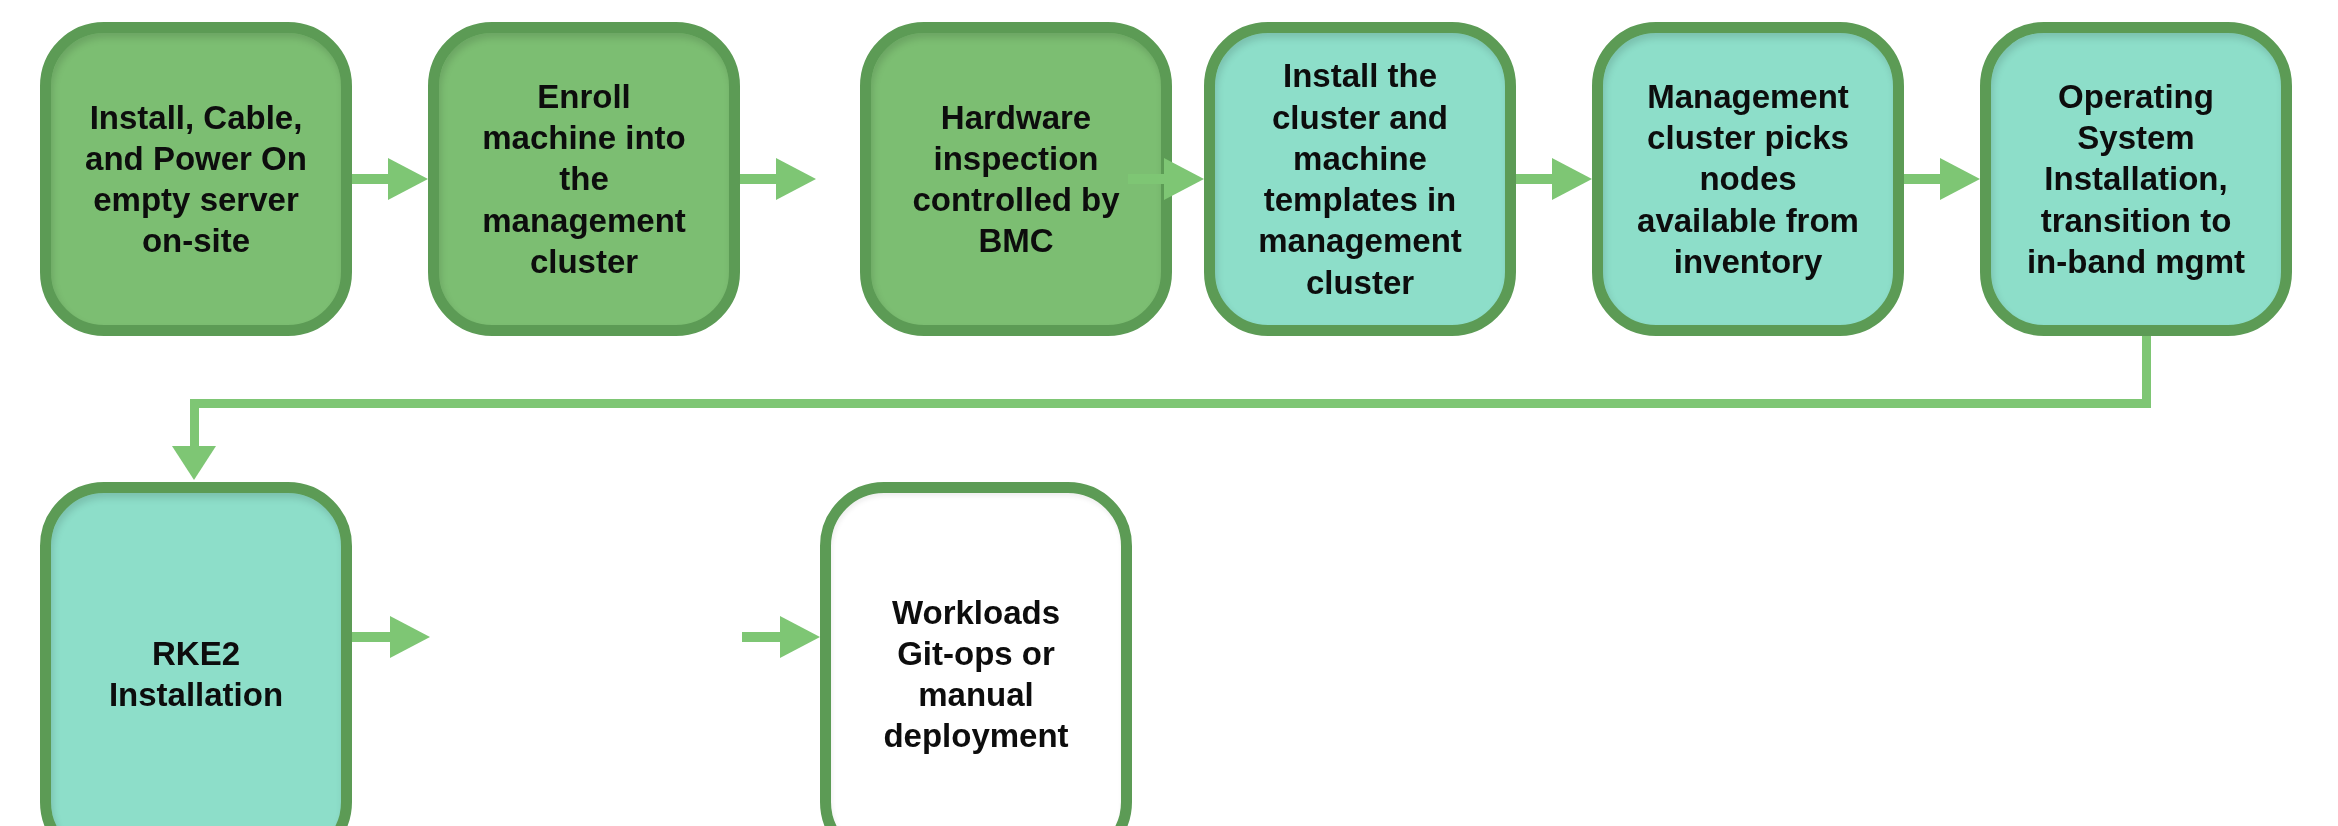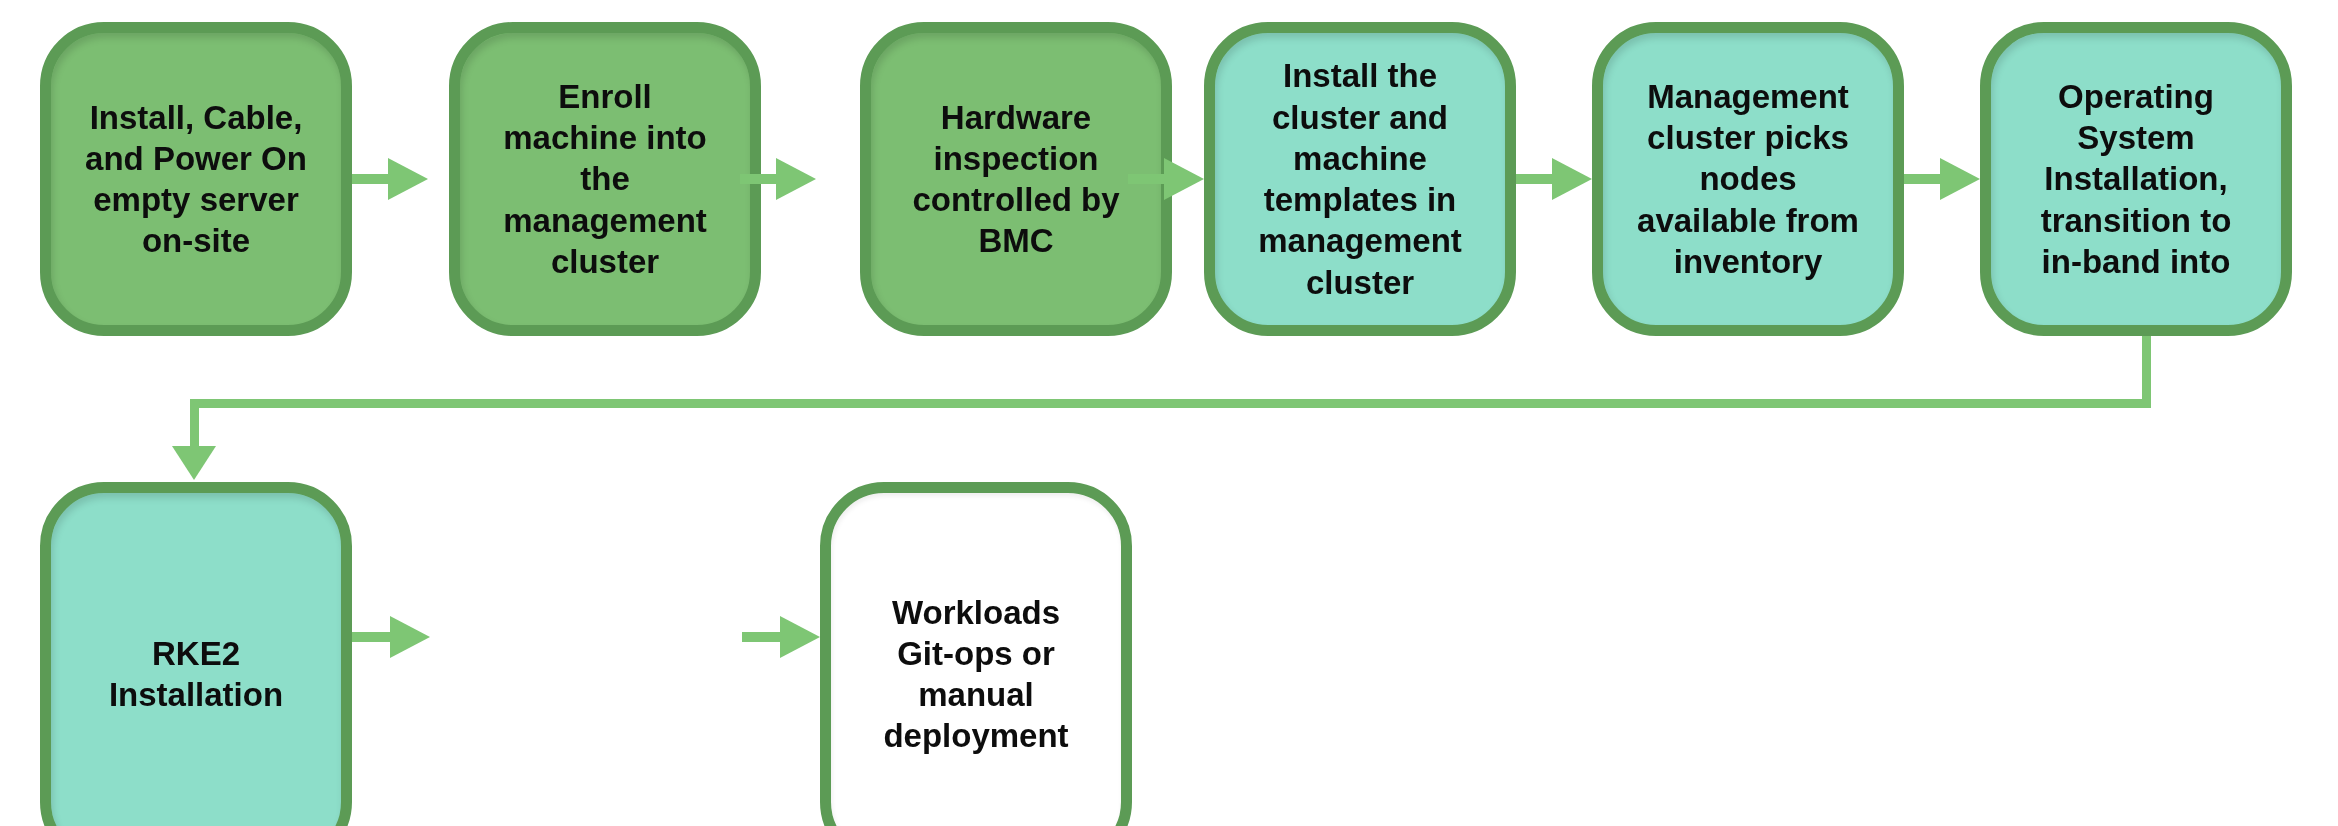--- a/index.html
+++ b/index.html
@@ -40,21 +40,21 @@
 </style>
 </head>
 <body>
 
 <div class="canvas">
 
   <div class="node green row1" style="left:40px;">Install, Cable,
 and Power On
 empty server
 on-site</div>
-  <div class="node green row1" style="left:428px;margin-left:21px;">Enroll
+  <div class="node green row1" style="left:428px;">Enroll
 machine into
 the
 management
 cluster</div>
   <div class="node green row1" style="left:816px;margin-left:44px;">Hardware
 inspection
 controlled by
 BMC</div>
   <div class="node teal row1" style="left:1204px;">Install the
 cluster and
@@ -64,21 +64,21 @@
 cluster</div>
   <div class="node teal row1" style="left:1592px;">Management
 cluster picks
 nodes
 available from
 inventory</div>
   <div class="node teal row1" style="left:1980px;">Operating
 System
 Installation,
 transition to
-in-band into</div>
+in-band mgmt</div>
 
   <div class="arrow-r" style="left:352px;  top:158px; width:76px;"></div>
   <div class="arrow-r" style="left:740px;  top:158px; width:76px;"></div>
   <div class="arrow-r" style="left:1128px; top:158px; width:76px;"></div>
   <div class="arrow-r" style="left:1516px; top:158px; width:76px;"></div>
   <div class="arrow-r" style="left:1904px; top:158px; width:76px;"></div>
 
   <div class="cline" style="left:2142px; top:336px; width:9px;    height:70px;"></div>
   <div class="cline" style="left:190px;  top:399px; width:1961px; height:9px;"></div>
   <div class="cline" style="left:190px;  top:399px; width:9px;    height:49px;"></div>

